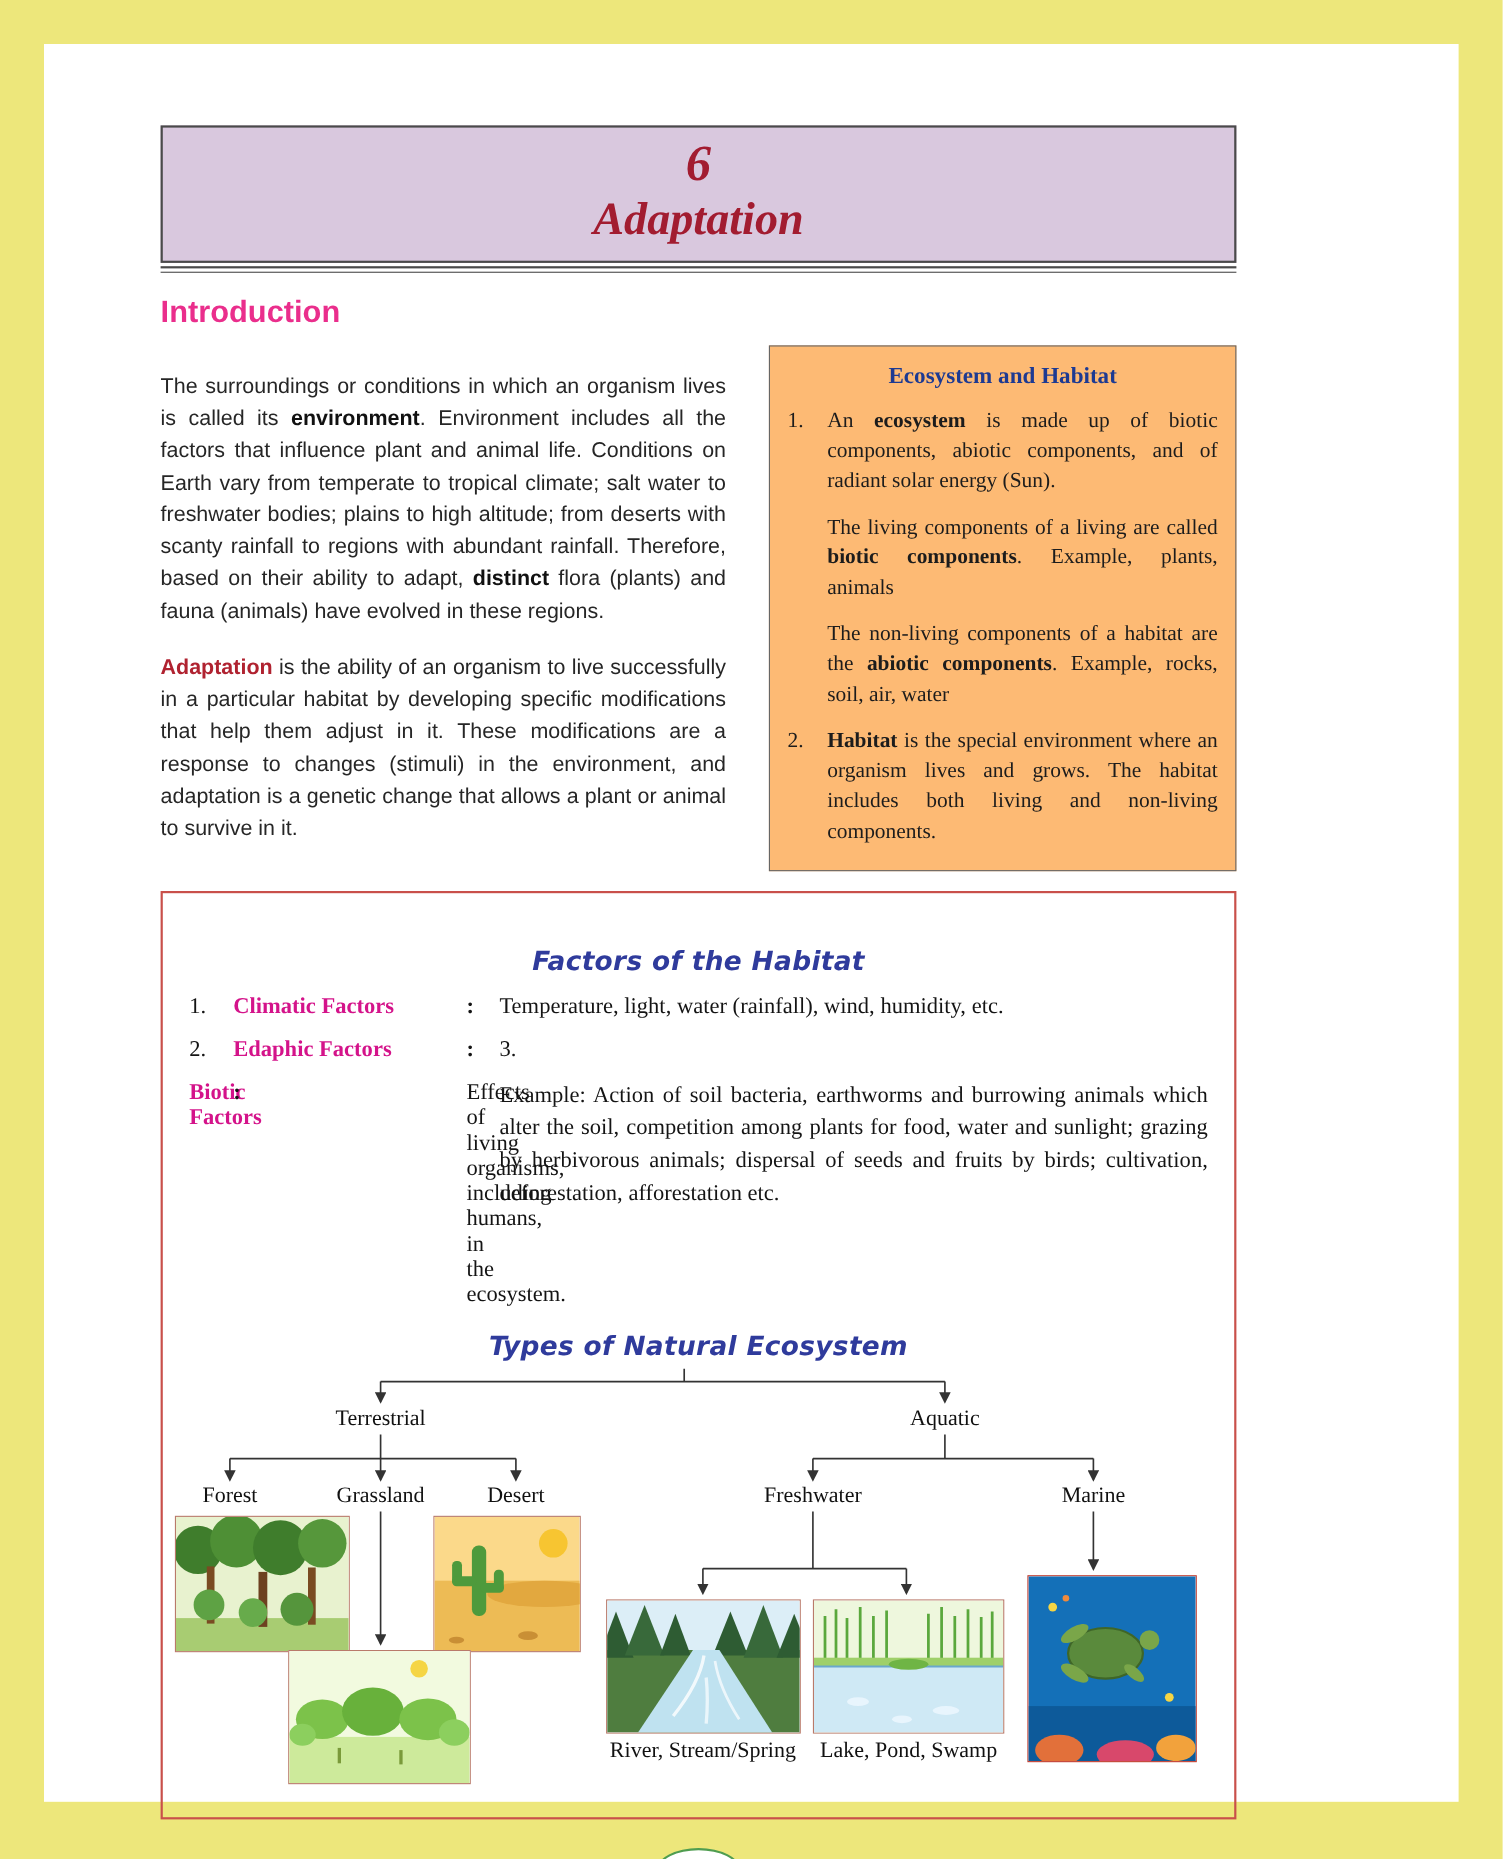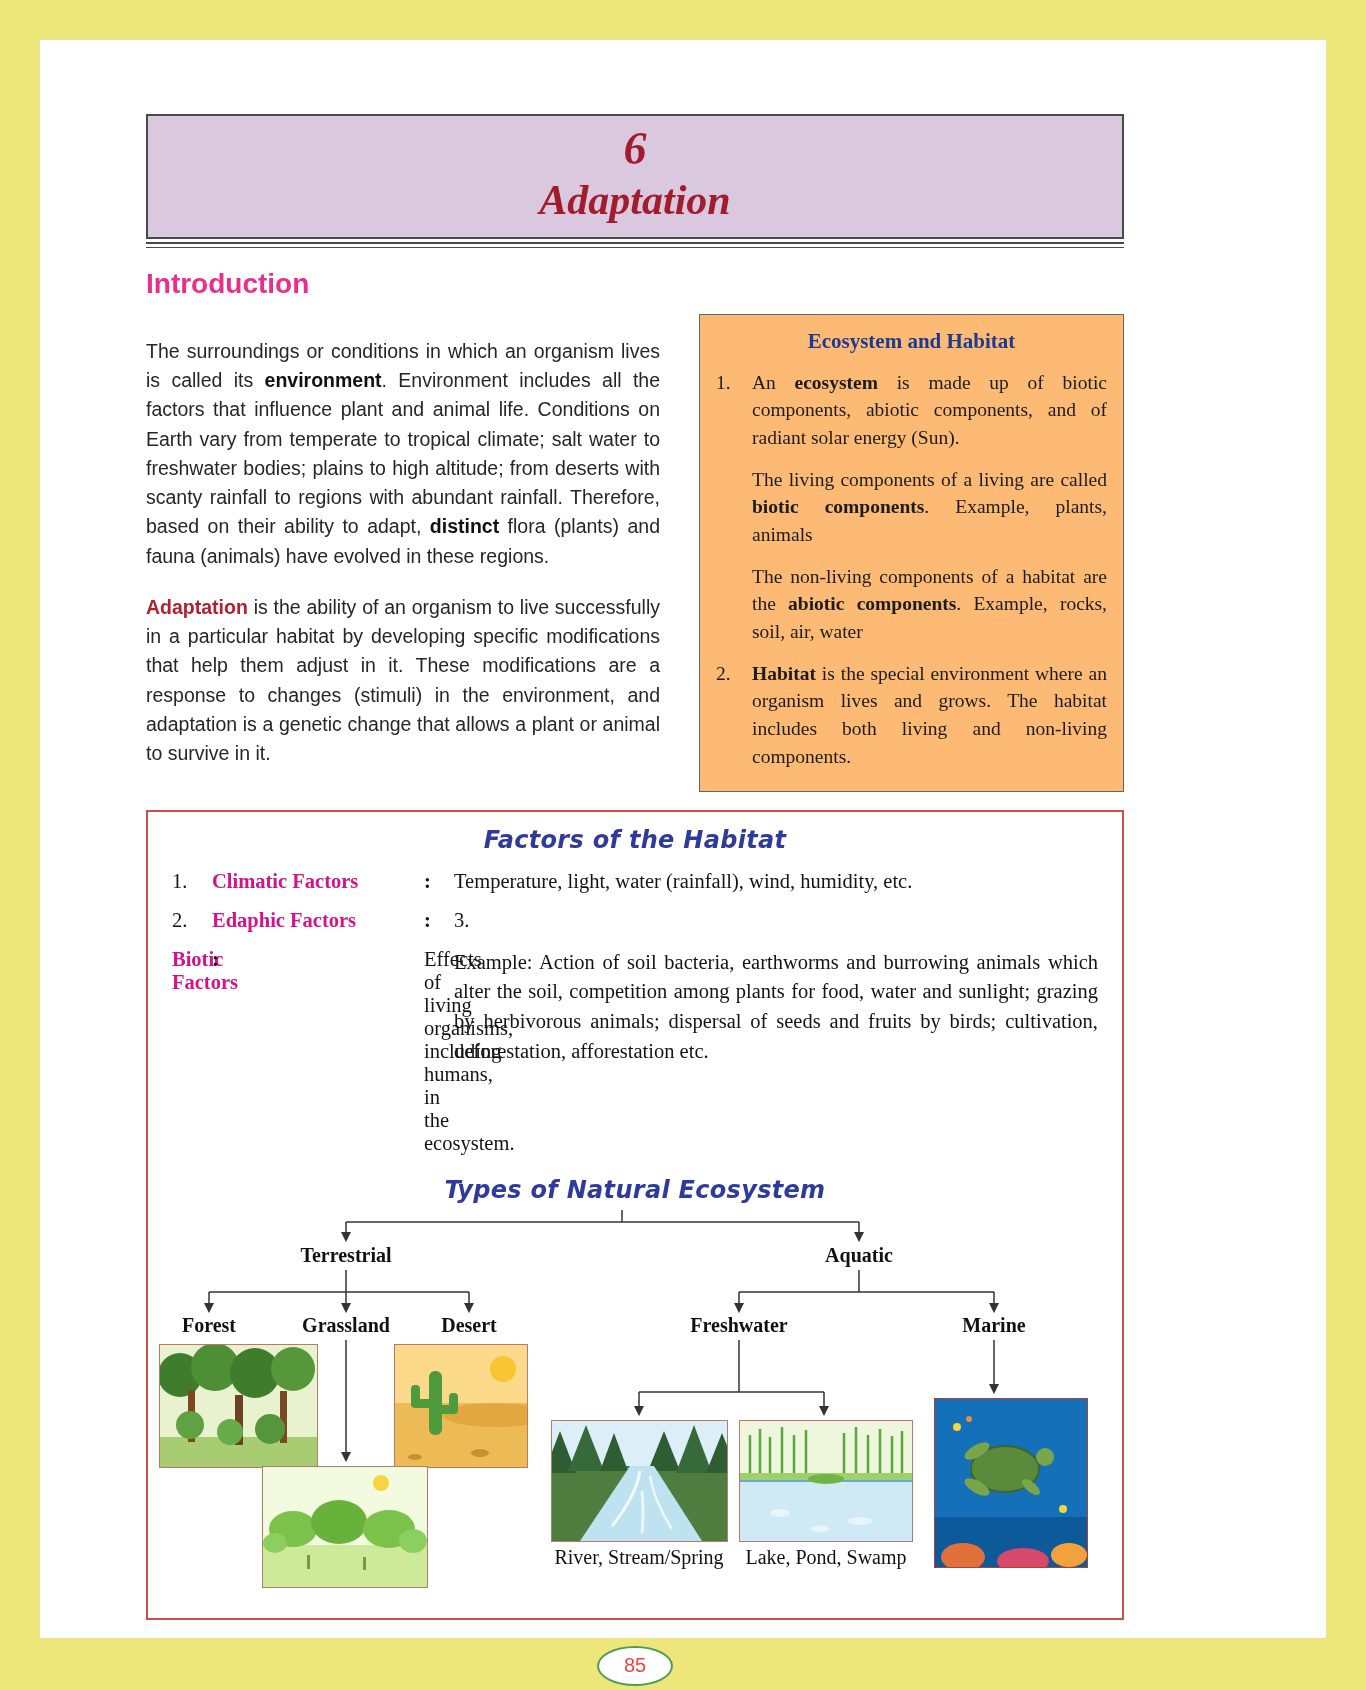--- a/index.html
+++ b/index.html
@@ -26,32 +26,32 @@
   .eco-box { flex:1; background:#fdba74; border:1.5px solid #666; padding:12px 16px 6px; font-family:"Liberation Serif",serif; font-size:19.5px; line-height:1.42; color:#1c1c1c; }
   .eco-heading { text-align:center; color:#1D3A92; font-weight:bold; font-size:21px; margin-bottom:12px; }
   .eco-item { display:flex; }
   .eco-num { width:36px; flex:none; }
   .eco-body { flex:1; }
   .eco-body p { text-align:justify; margin-bottom:14px; }
   .em { }
 
   
   .factors-box { border:2px solid #C9504A; margin-top:18px; padding:14px 24px 16px; }
-  .factors-title, .diagram-title { text-align:center; color:#2F3B9C; font-weight:bold; font-style:italic; font-size:24px; font-family:"DejaVu Sans",sans-serif; letter-spacing:0.3px; }
+  .factors-title, .diagram-title { text-align:center; color:#2F3B9C; font-weight:bold; font-style:italic; font-size:24px; font-family:"DejaVu Sans",sans-serif; letter-spacing:0.3px;margin-top:34px; }
   .factor-grid { display:grid; grid-template-columns:40px 212px 30px 1fr; row-gap:16px; margin-top:16px; font-family:"Liberation Serif",serif; font-size:20.5px; color:#141414; }
   .f-label { color:#D4138A; font-weight:bold; }
   .f-colon { font-weight:bold; }
   .f-desc  { }
   .example { grid-column:4 / 5; text-align:justify; line-height:1.45; }
   .diagram-title { margin-top:21px; }
 
   
   .diagram { position:relative; height:392px; margin:6px -14px 0; }
   .diagram svg.connectors { position:absolute; left:0; top:0; }
-  .dg-label { position:absolute; transform:translateX(-50%); font-family:"Liberation Serif",serif; font-size:20px; white-space:nowrap; color:#111; background:#fff; padding:0 4px;font-weight:bold; }
+  .dg-label { position:absolute; transform:translateX(-50%); font-family:"Liberation Serif",serif; font-size:20px; white-space:nowrap; color:#111; background:#fff; padding:0 4px; }
   .dg-img { position:absolute; border:1px solid #b97a6a; line-height:0; background:#fff; }
   .dg-caption { position:absolute; transform:translateX(-50%); font-family:"Liberation Serif",serif; font-size:20px; white-space:nowrap; color:#111; }
 
   
   .page-oval { width:76px; height:40px; border:2px solid #4f9d50; border-radius:50%; background:#fff; margin:26px auto 0; display:flex; align-items:center; justify-content:center; font-size:20px; color:#ef4444; }
 </style>
 </head>
 <body>
 
 <div class="sheet">

